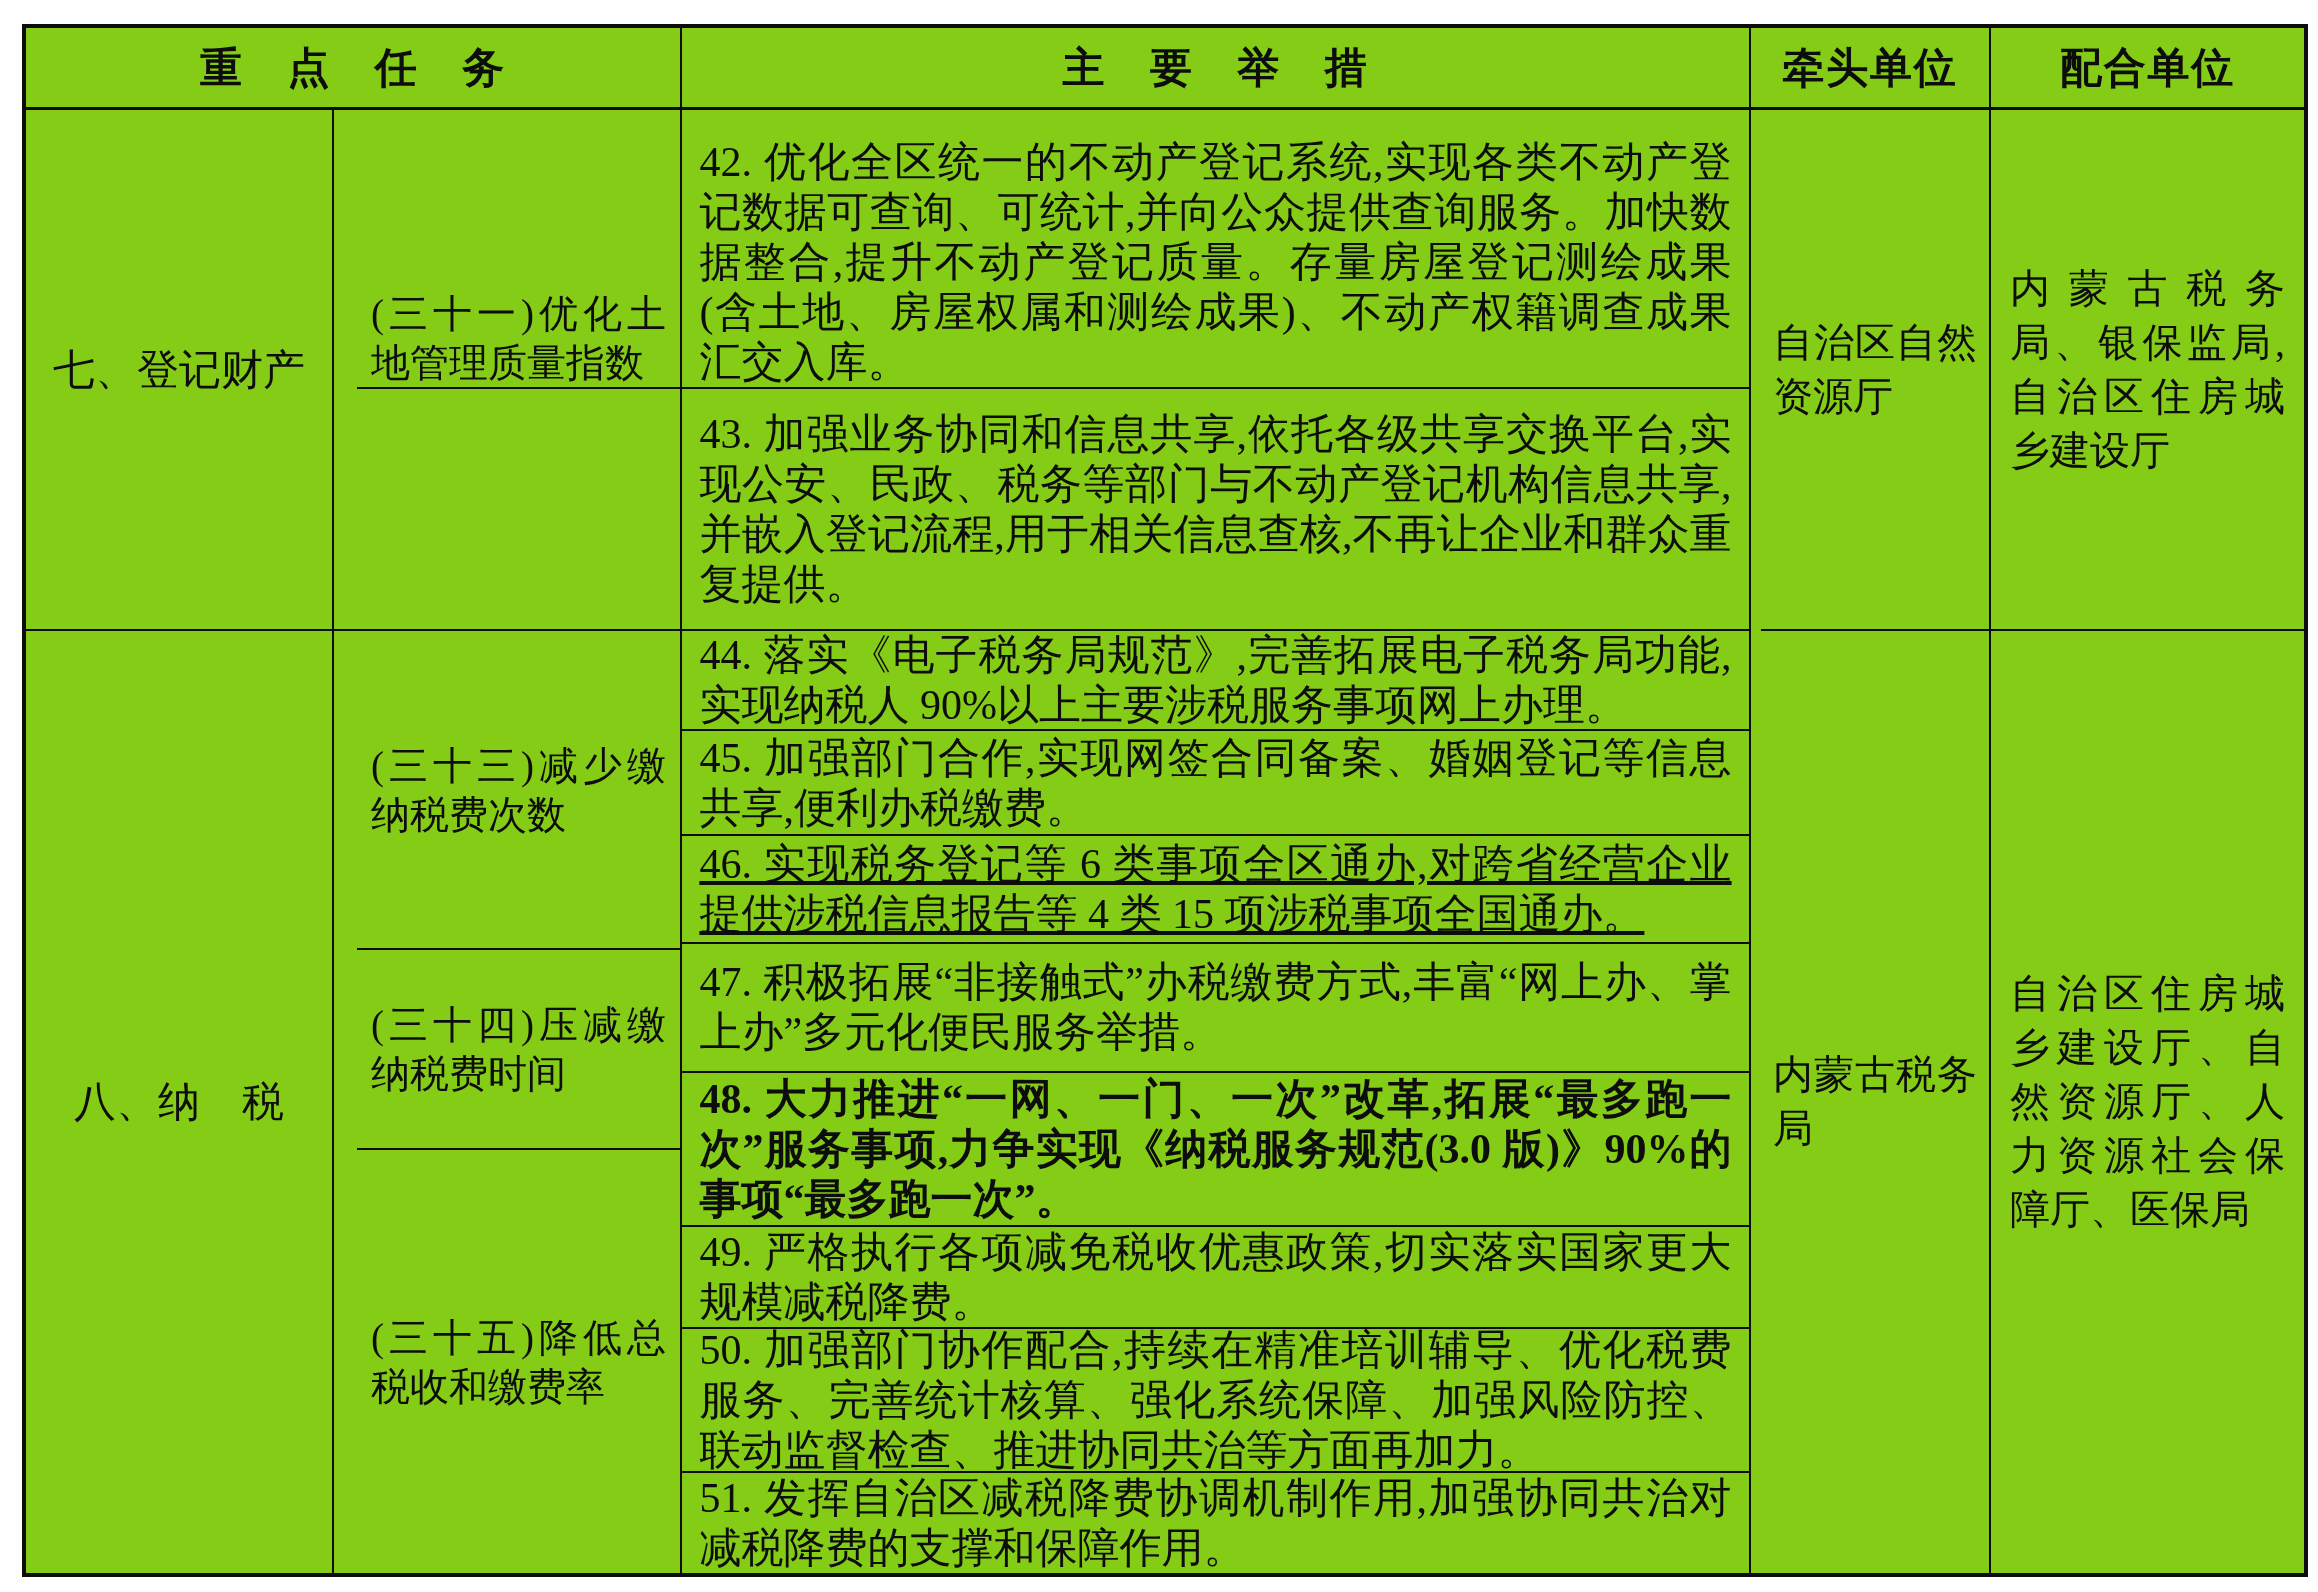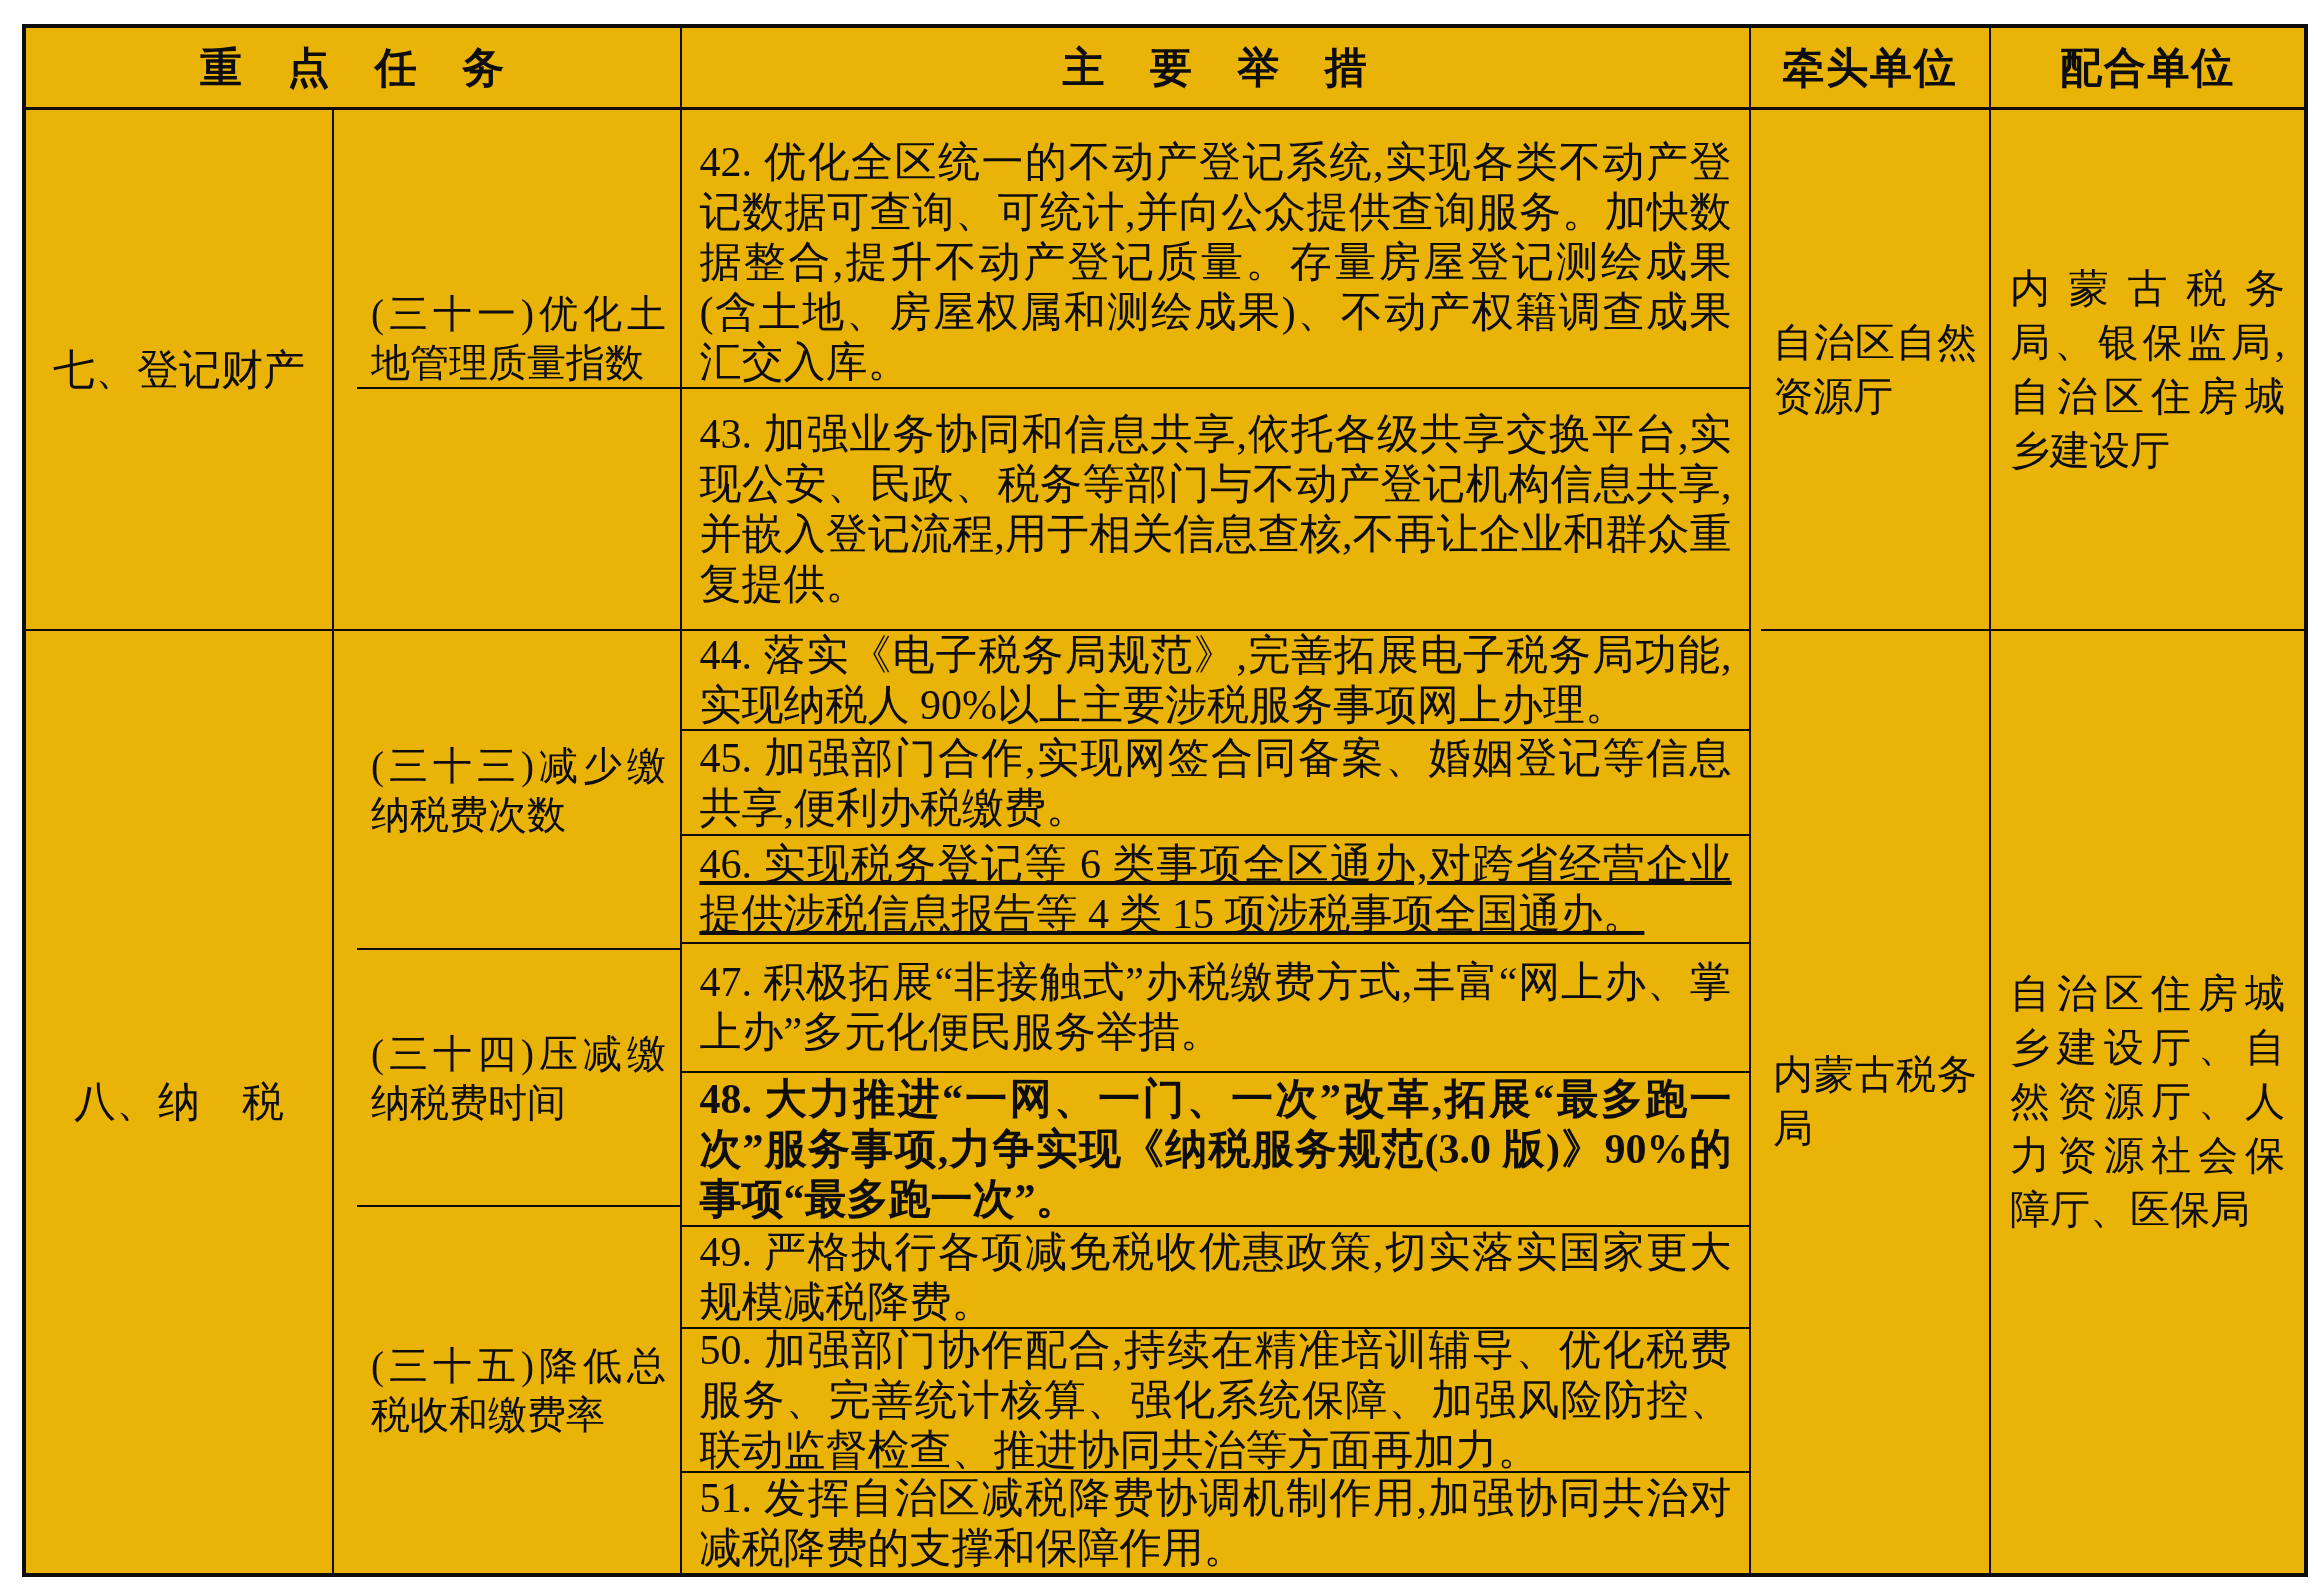--- a/index.html
+++ b/index.html
@@ -23,21 +23,21 @@
   }
 
   .doc-table {
     position: absolute;
     left: 22px;
     top: 24px;
     display: grid;
     grid-template-columns: 308px 348px 1069px 240px 313px;
     grid-template-rows: 82px 521px 942px;
     border: 4.3px solid #0d0d0d;
-    background: #eab308;
+    background: #84cc16;
   }
 
   
   .br { border-right: 2.6px solid #0d0d0d; }
   .bb { border-bottom: 2.6px solid #0d0d0d; }
   .hdr { border-bottom: 3.5px solid #0d0d0d; }
 
   
   .hdr {
     font-weight: bold;
@@ -116,21 +116,21 @@
     width: 100%;
     text-align: justify;
     text-justify: inter-character;
   }
   .lead    { padding: 0 12px; margin-left: 10px; }
   .support { padding: 12px 19px; }
 
   
   .h321 { height: 279px; justify-content: flex-end; }  
   .h367 { height: 319px; }  
-  .h296 { height: 257px; }  
+  .h296 { height: 200px; }  
   .h115 { height: 100px; }  
   .h124 { height: 108px; }  
   .h127 { height: 110px; text-decoration: underline; }  
   .h133 { height: 132px; }  
   .h162 { height: 158px; font-weight: bold; }  
   .h119 { height: 103px; }  
   .h166 { height: 144px; }  
 </style>
 </head>
 <body>

